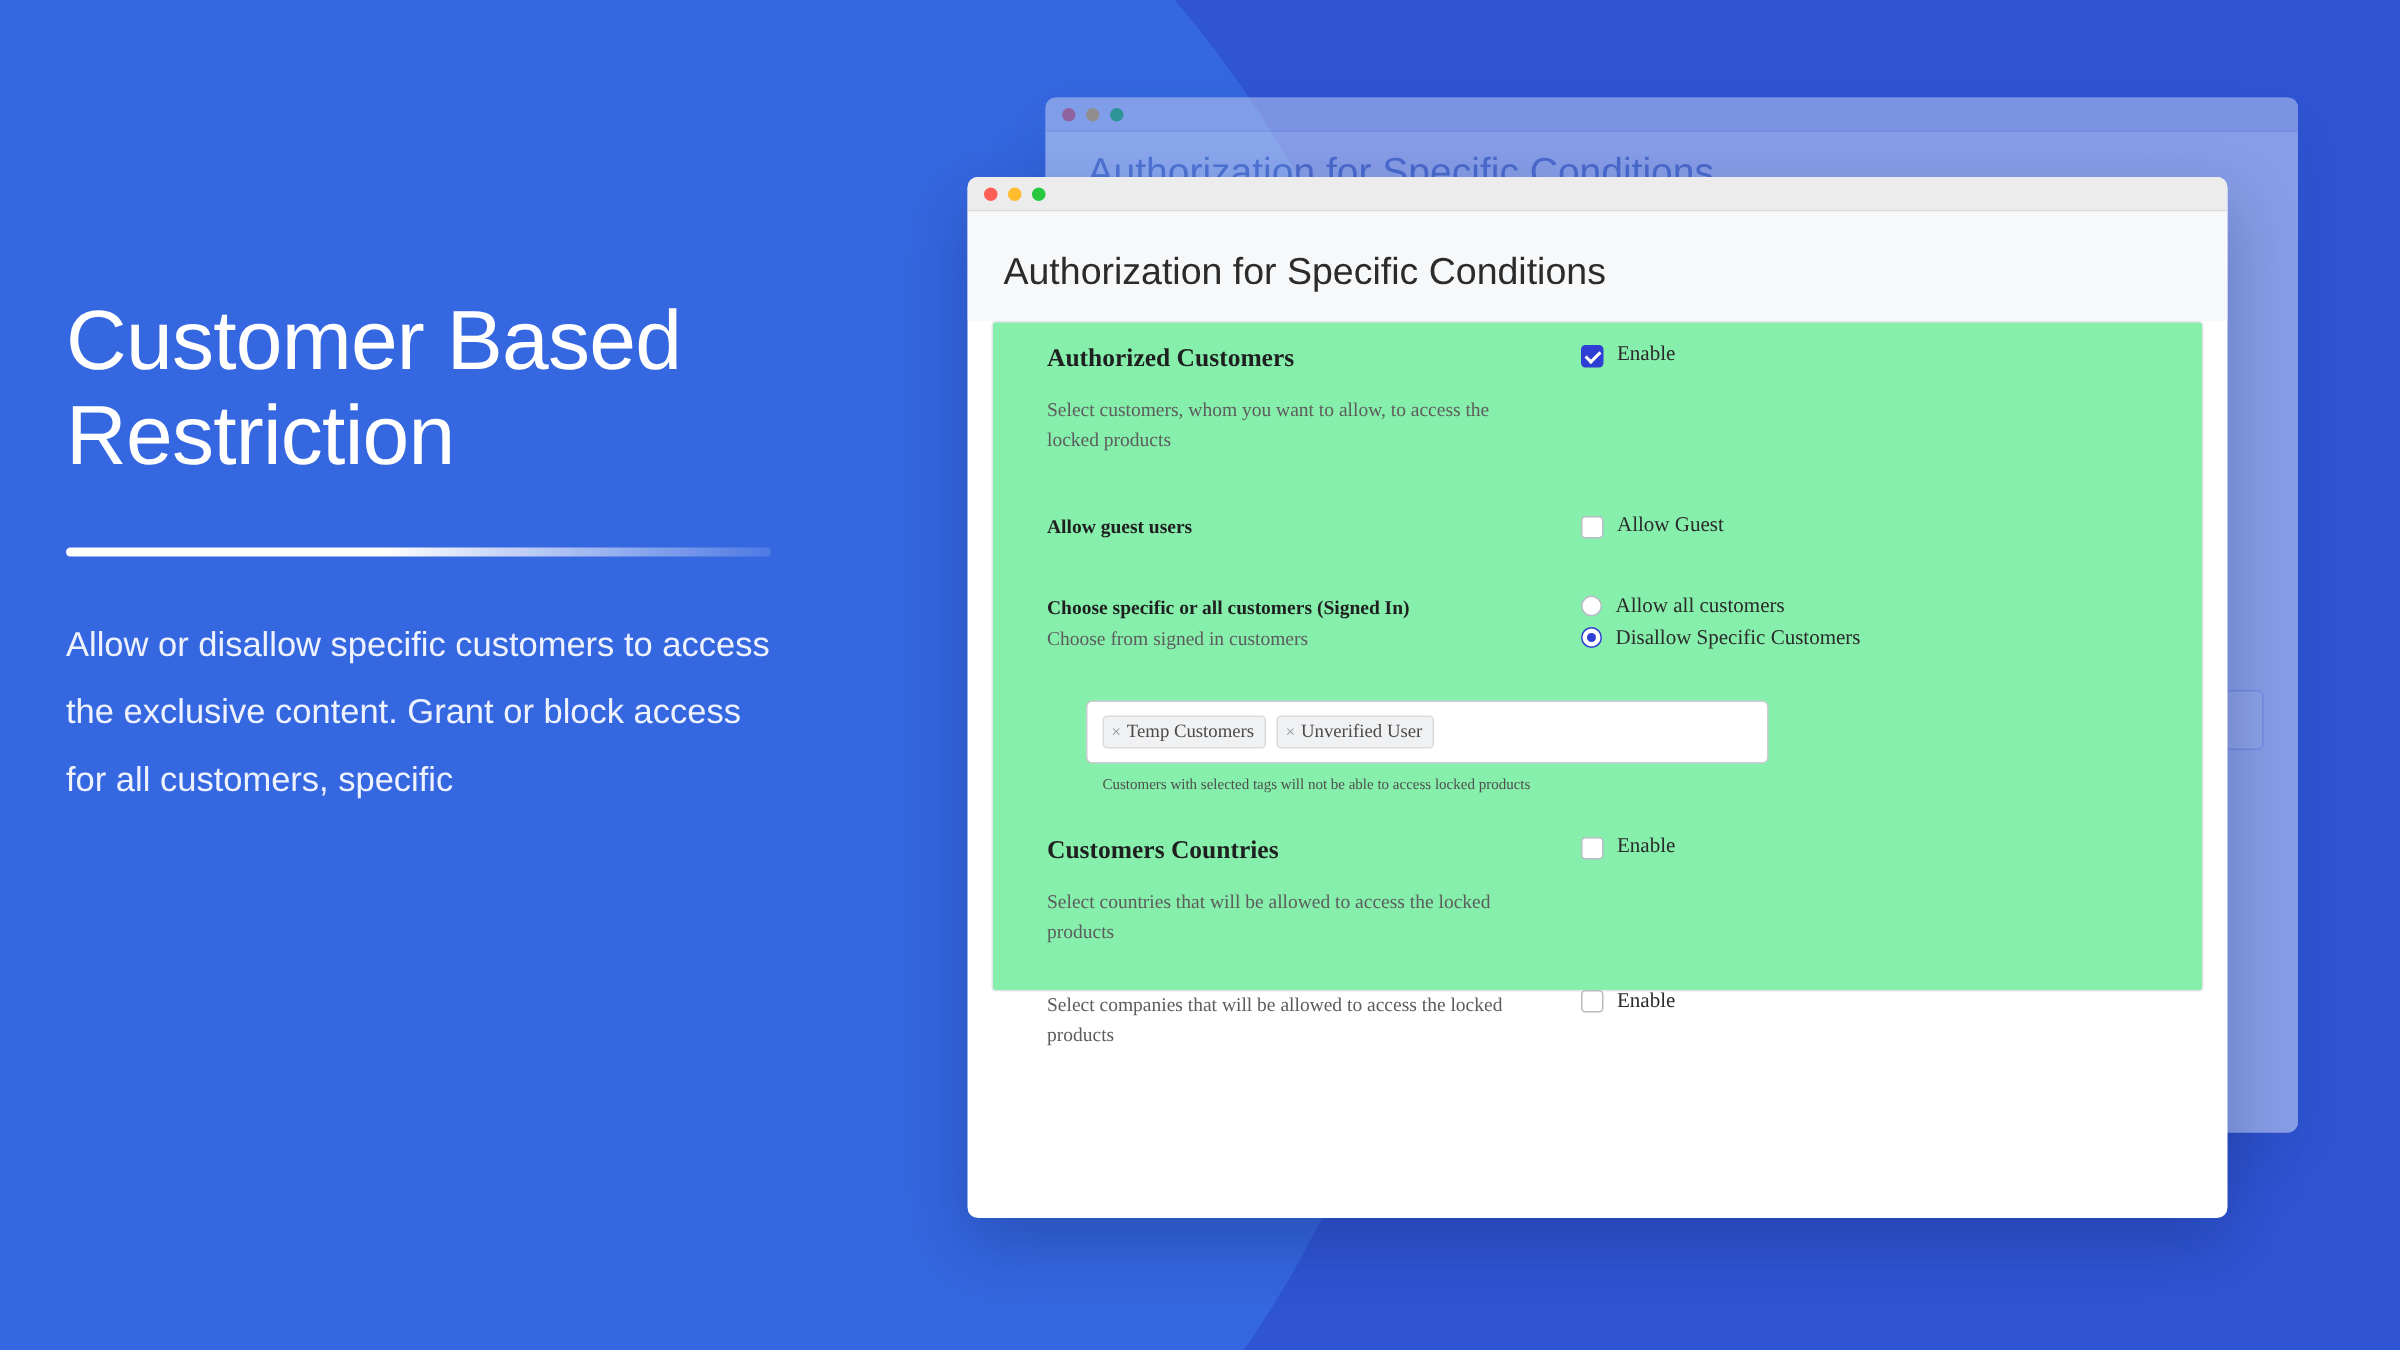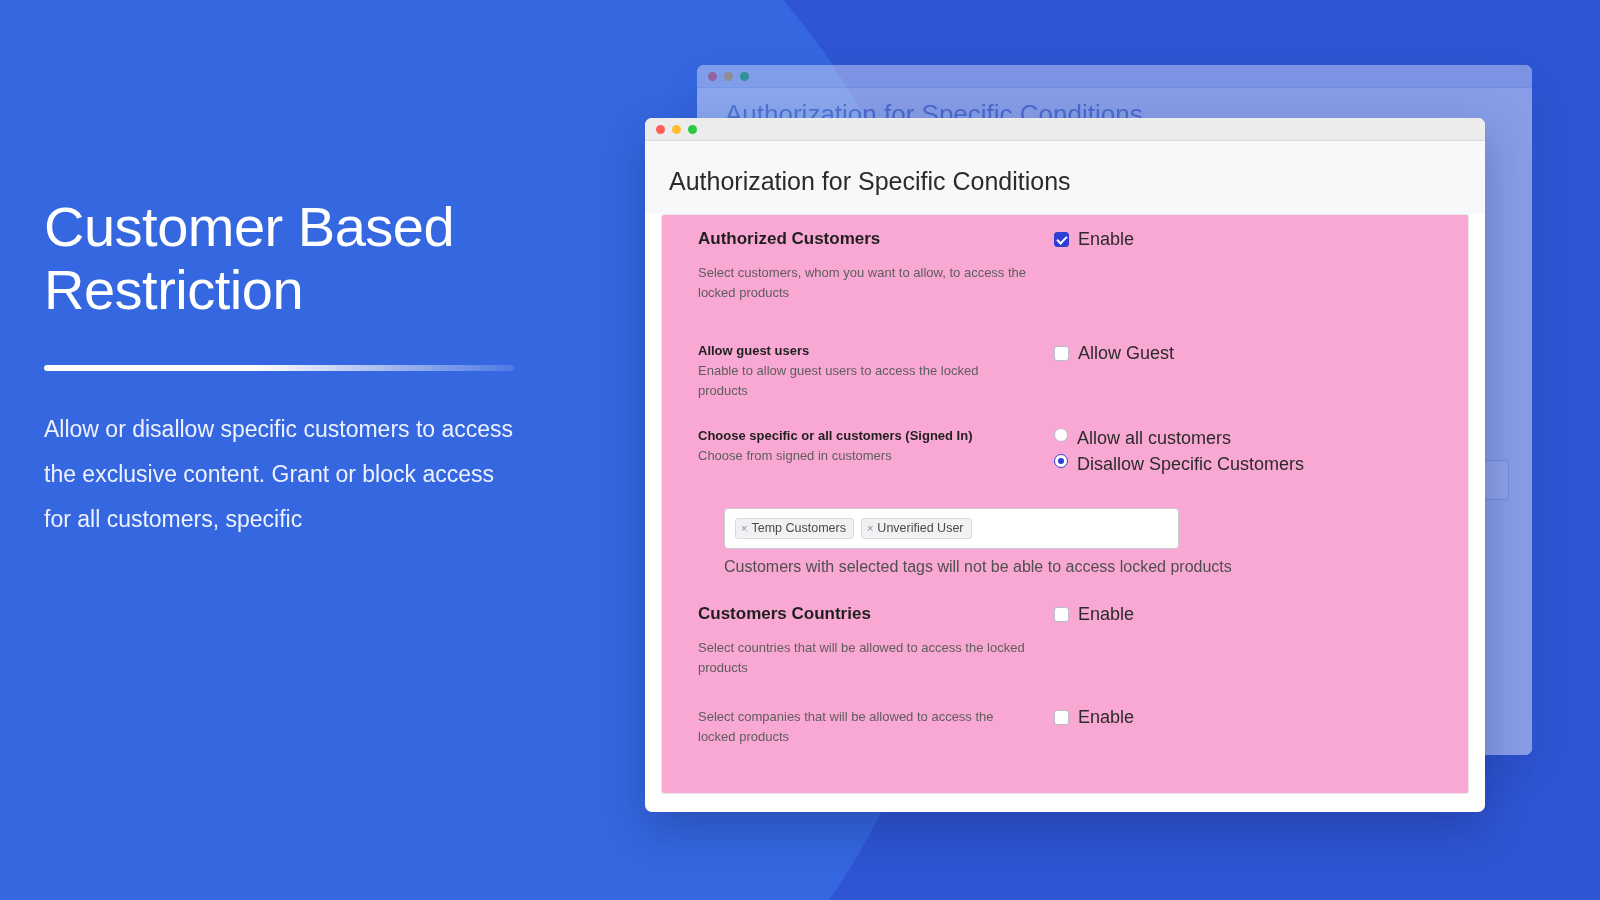--- a/index.html
+++ b/index.html
@@ -139,24 +139,25 @@
   .panel-title {
     font-size: 25px;
     color: #2b2b2b;
     font-weight: normal;
     margin: 0;
   }
   .panel-body {
     margin: 0 16px 14px 16px;
     border: 1px solid #e3e6ea;
     border-radius: 3px;
-    background: #f9a8d4;
-    height: 580px;
+    background: #86efac;
+    height: 447px;
     padding: 14px 0 0 0;
     box-sizing: border-box;
+    font-family: Liberation Serif, serif;
   }
   .row {
     display: flex;
     padding: 0 22px 0 36px;
   }
   .row .left {
     width: 330px;
     flex: 0 0 330px;
   }
   .row .right {
@@ -215,21 +216,21 @@
     position: absolute;
     left: 4px;
     top: 1px;
     width: 4px;
     height: 8px;
     border: solid #ffffff;
     border-width: 0 2px 2px 0;
     transform: rotate(45deg);
   }
   .chk-label {
-    font-size: 18px;
+    font-size: 14px;
     color: #2b2b2b;
   }
   .rad {
     width: 14px;
     height: 14px;
     border: 1px solid #b8bcc4;
     border-radius: 50%;
     background: #ffffff;
     box-sizing: border-box;
     display: inline-block;
@@ -278,23 +279,24 @@
     padding: 2px 7px 3px 5px;
     display: inline-flex;
     align-items: center;
     gap: 4px;
   }
   .tag .x {
     font-size: 11px;
     color: #8a8d94;
   }
   .field-help {
-    font-size: 16px;
+    font-size: 10px;
     color: #4f4f4f;
     margin-top: 9px;
+    margin-left: 11px;
   }
 
   .spacer-28 { height: 28px; }
   .spacer-40 { height: 40px; }
 </style>
 </head>
 <body>
 
 <div class="stage">
 
@@ -343,21 +345,20 @@
             <span class="chk-label">Enable</span>
           </div>
         </div>
       </div>
 
       <div class="spacer-40"></div>
 
       <div class="row">
         <div class="left">
           <p class="sub-title">Allow guest users</p>
-          <p class="sub-desc">Enable to allow guest users to access the locked products</p>
         </div>
         <div class="right">
           <div class="chk-line">
             <span class="chk"></span>
             <span class="chk-label">Allow Guest</span>
           </div>
         </div>
       </div>
 
       <div class="spacer-28"></div>

